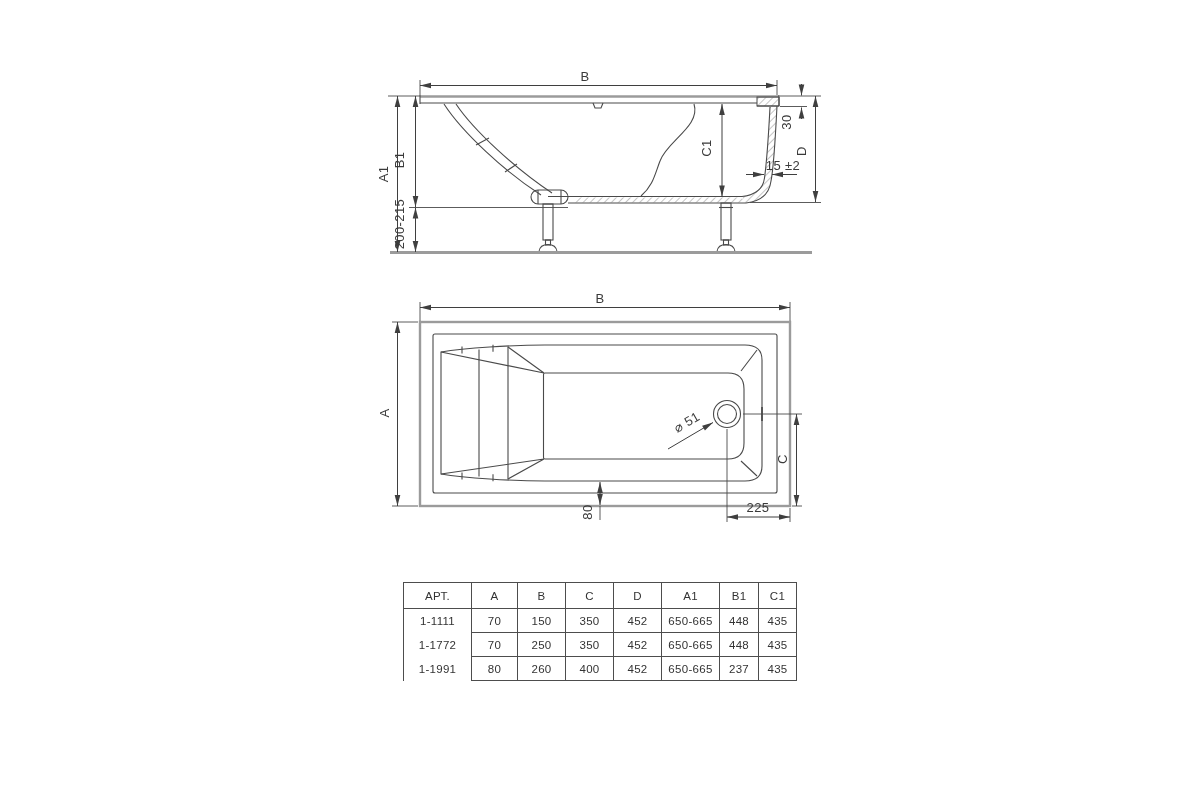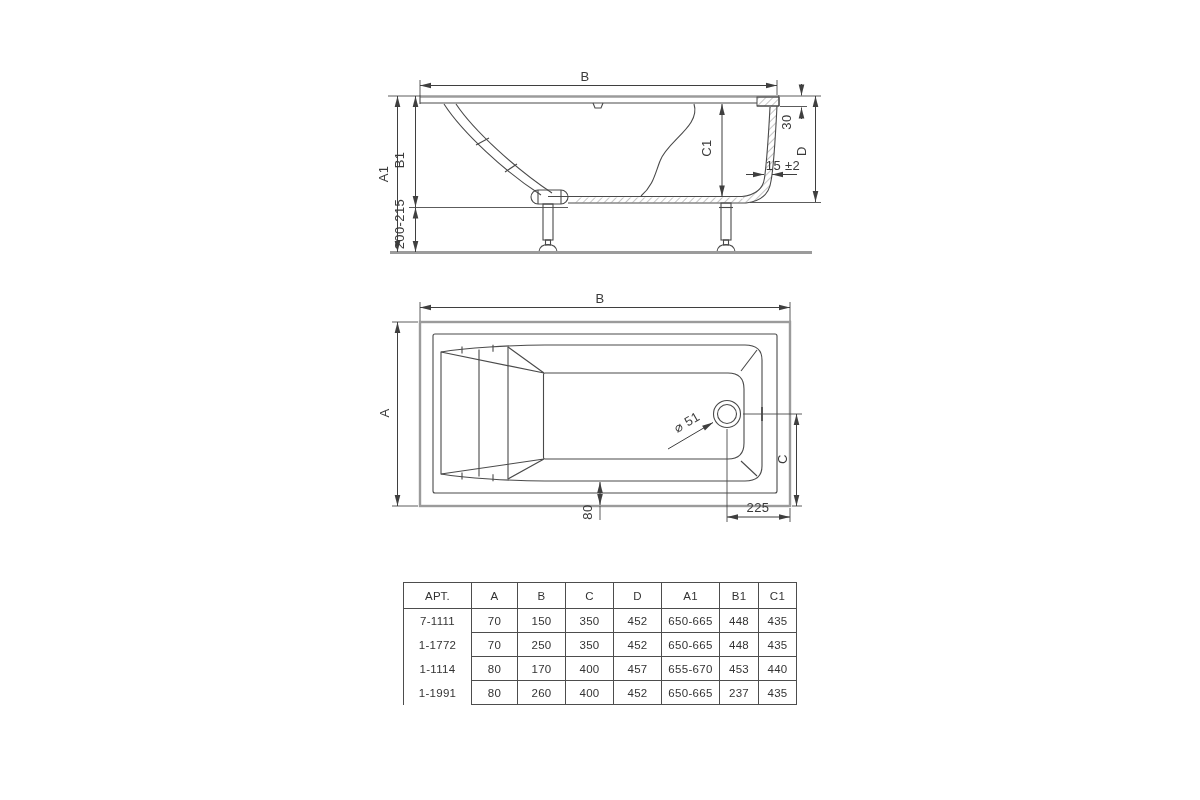--- a/index.html
+++ b/index.html
@@ -164,50 +164,40 @@
       <th>B</th>
       <th>C</th>
       <th>D</th>
       <th>A1</th>
       <th>B1</th>
       <th>C1</th>
     </tr>
   </thead>
   <tbody>
     <tr>
-      <td class="c0">7-1111</td>
+      <td class="c0">1-1111</td>
       <td>70</td>
       <td>150</td>
       <td>350</td>
       <td>452</td>
       <td>650-665</td>
       <td>448</td>
       <td>435</td>
     </tr>
     <tr>
       <td class="c0">1-1772</td>
       <td>70</td>
       <td>250</td>
       <td>350</td>
       <td>452</td>
       <td>650-665</td>
       <td>448</td>
       <td>435</td>
     </tr>
     <tr>
-      <td class="c0">1-1114</td>
-      <td>80</td>
-      <td>170</td>
-      <td>400</td>
-      <td>457</td>
-      <td>655-670</td>
-      <td>453</td>
-      <td>440</td>
-    </tr>
-    <tr>
       <td class="c0">1-1991</td>
       <td>80</td>
       <td>260</td>
       <td>400</td>
       <td>452</td>
       <td>650-665</td>
       <td>237</td>
       <td>435</td>
     </tr>
   </tbody>

